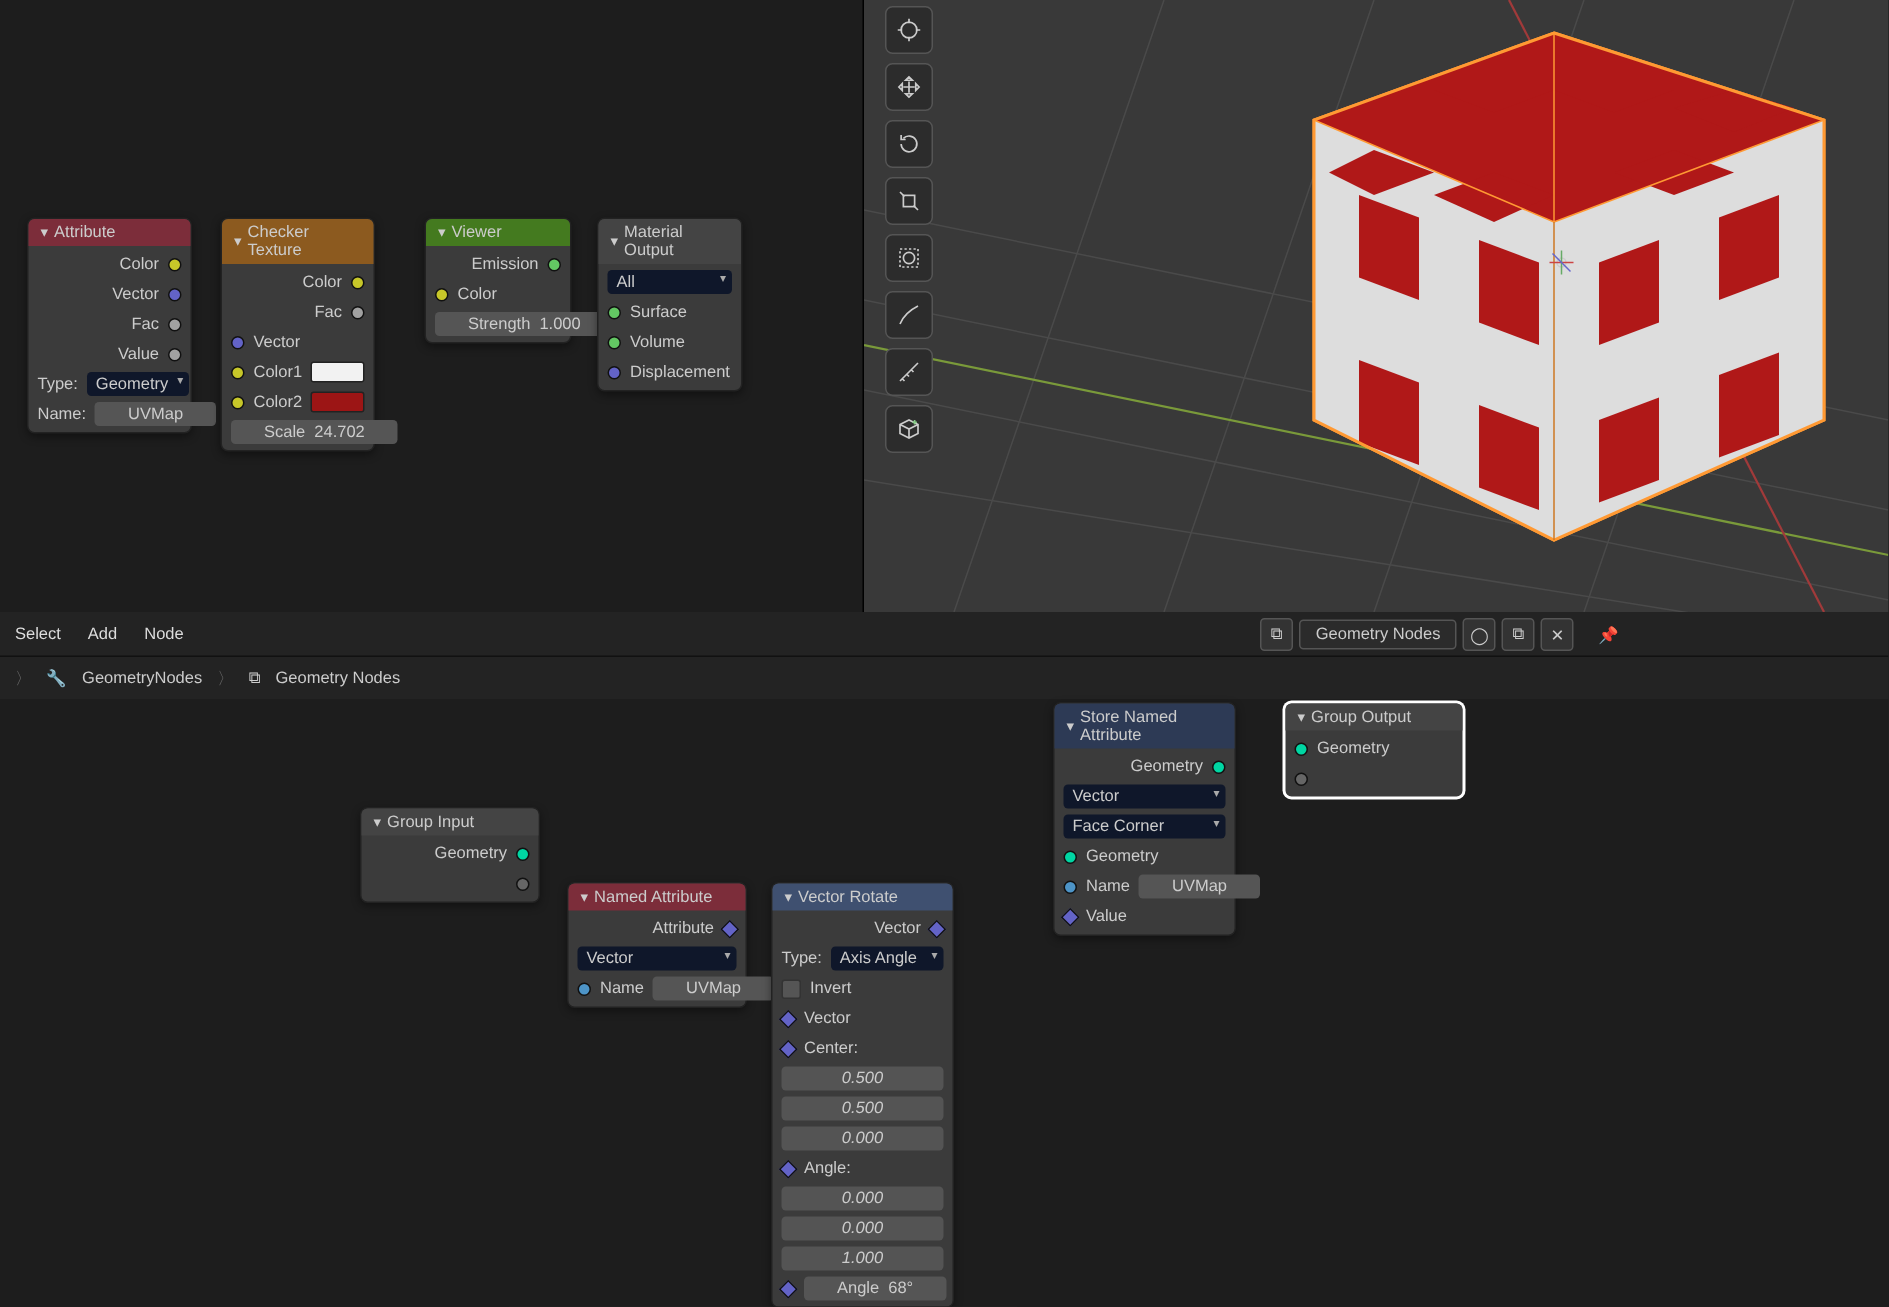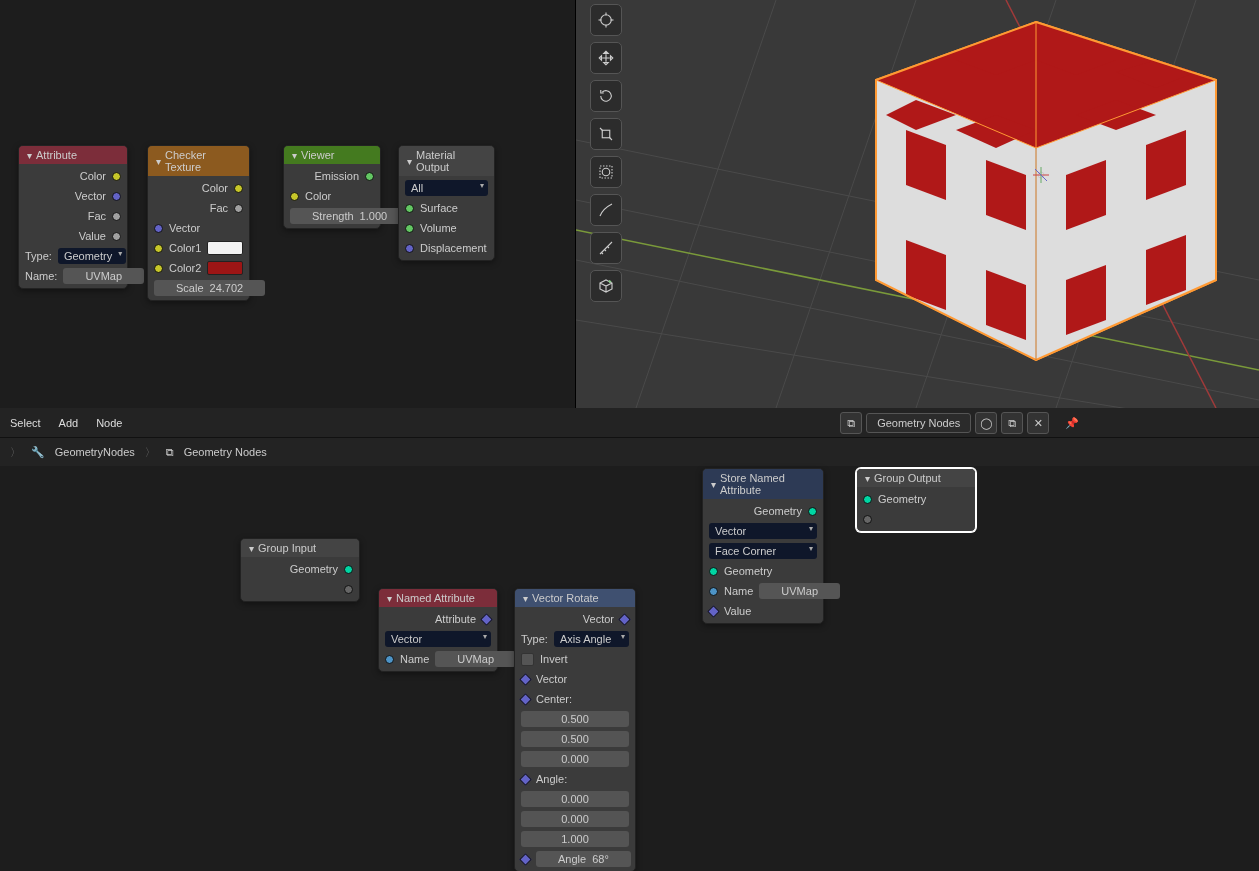--- a/index.html
+++ b/index.html
@@ -29,21 +29,21 @@
 .row.input { justify-content:flex-start; }
 .sock { width:9px; height:9px; border-radius:50%; display:inline-block; border:1px solid #111; flex-shrink:0; }
 .sock.color { background:#c7c729; }
 .sock.vec { background:#6363c7; }
 .sock.fac { background:#a1a1a1; }
 .sock.geo { background:#00d6a3; }
 .sock.str { background:#4d94c7; }
 .sock.shad { background:#63c763; }
 .diamond { width:9px; height:9px; background:#6363c7; transform:rotate(45deg); border:1px solid #111; flex-shrink:0; }
 .field { background:#555; border-radius:3px; padding:2px 22px; display:flex; justify-content:space-between; align-items:center; gap:6px; flex:1; }
-.field.btn { background:#545454; text-align:center; justify-content:center; }
+.field.btn { background:#545454; text-align:center; justify-content:center;font-style:italic; }
 .drop { background:#0f172a; border-radius:3px; padding:2px 14px 2px 6px; position:relative; flex:1; }
 .drop::after { content:'▾'; position:absolute; right:4px; top:1px; font-size:8px; color:#aaa; }
 .swatch { width:44px; height:14px; border-radius:2px; border:1px solid #222; }
 .label { color:#ccc; }
 .node.selected { border:1px solid #fff; box-shadow:0 0 0 1px #fff; }
 
 
 .vp-toolbar { position:absolute; left:14px; top:4px; display:flex; flex-direction:column; gap:6px; }
 .vp-btn { width:32px; height:32px; background:#2c2c2c; border:1px solid #555; border-radius:5px; display:flex; align-items:center; justify-content:center; color:#ccc; cursor:pointer; }
 .vp-btn svg { width:18px; height:18px; fill:none; stroke:#ccc; stroke-width:1.5; }

